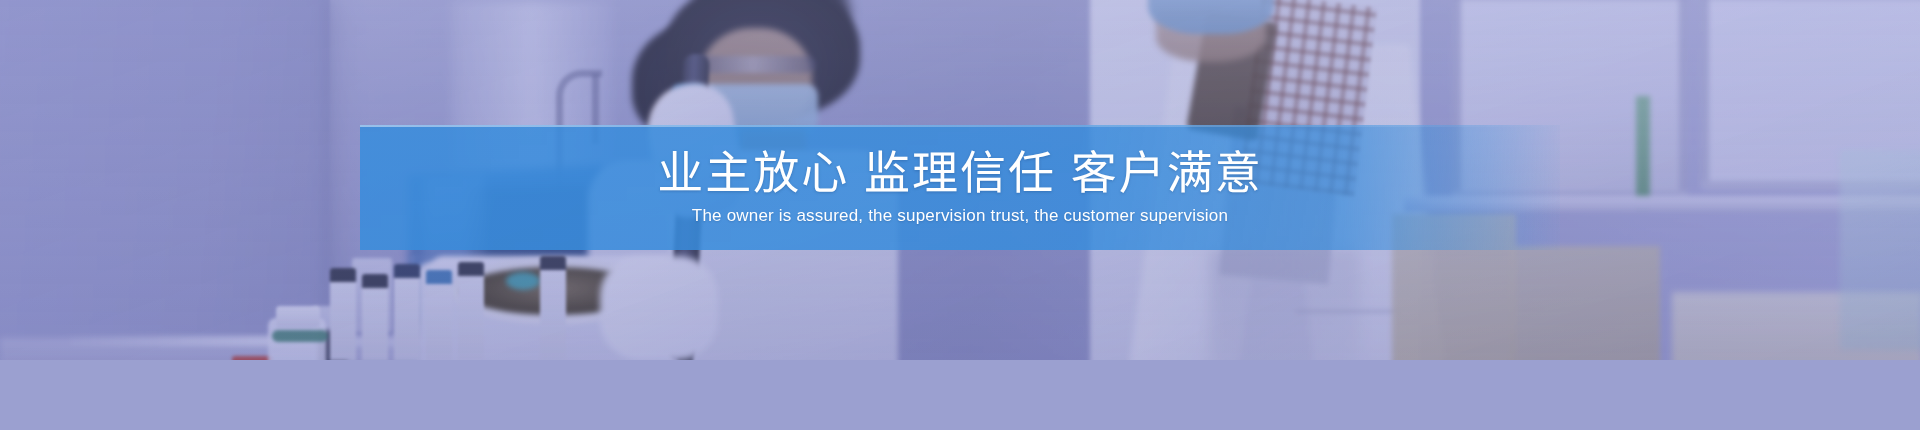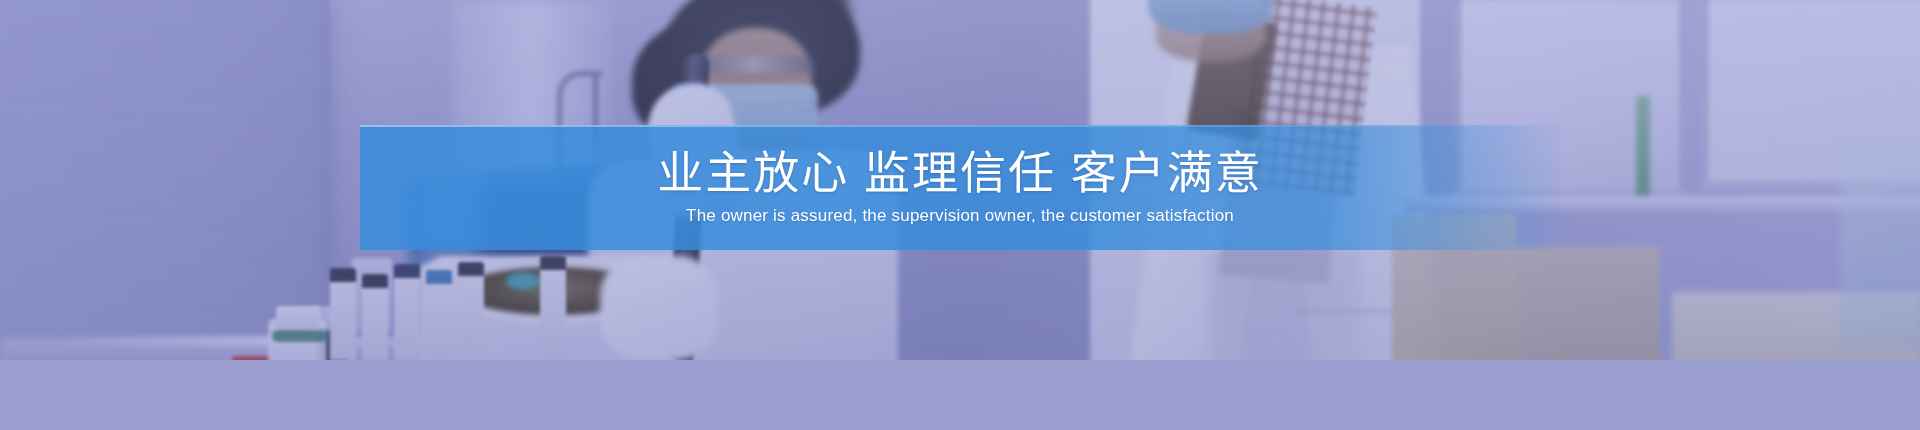--- a/index.html
+++ b/index.html
@@ -545,16 +545,16 @@
     <div class="soften"></div>
     <div class="tint"></div>
     <div class="tint2"></div>
   </div>
 
   <div class="caption-band"></div>
   <div class="band-top-line"></div>
 
   <div class="caption-inner">
     <div class="headline">业主放心 监理信任  客户满意</div>
-    <div class="subline">The owner is assured, the supervision owner, the customer satisfaction</div>
+    <div class="subline">The owner is assured, the supervision trust, the customer supervision</div>
   </div>
 
 </div>
 
 </body></html>

